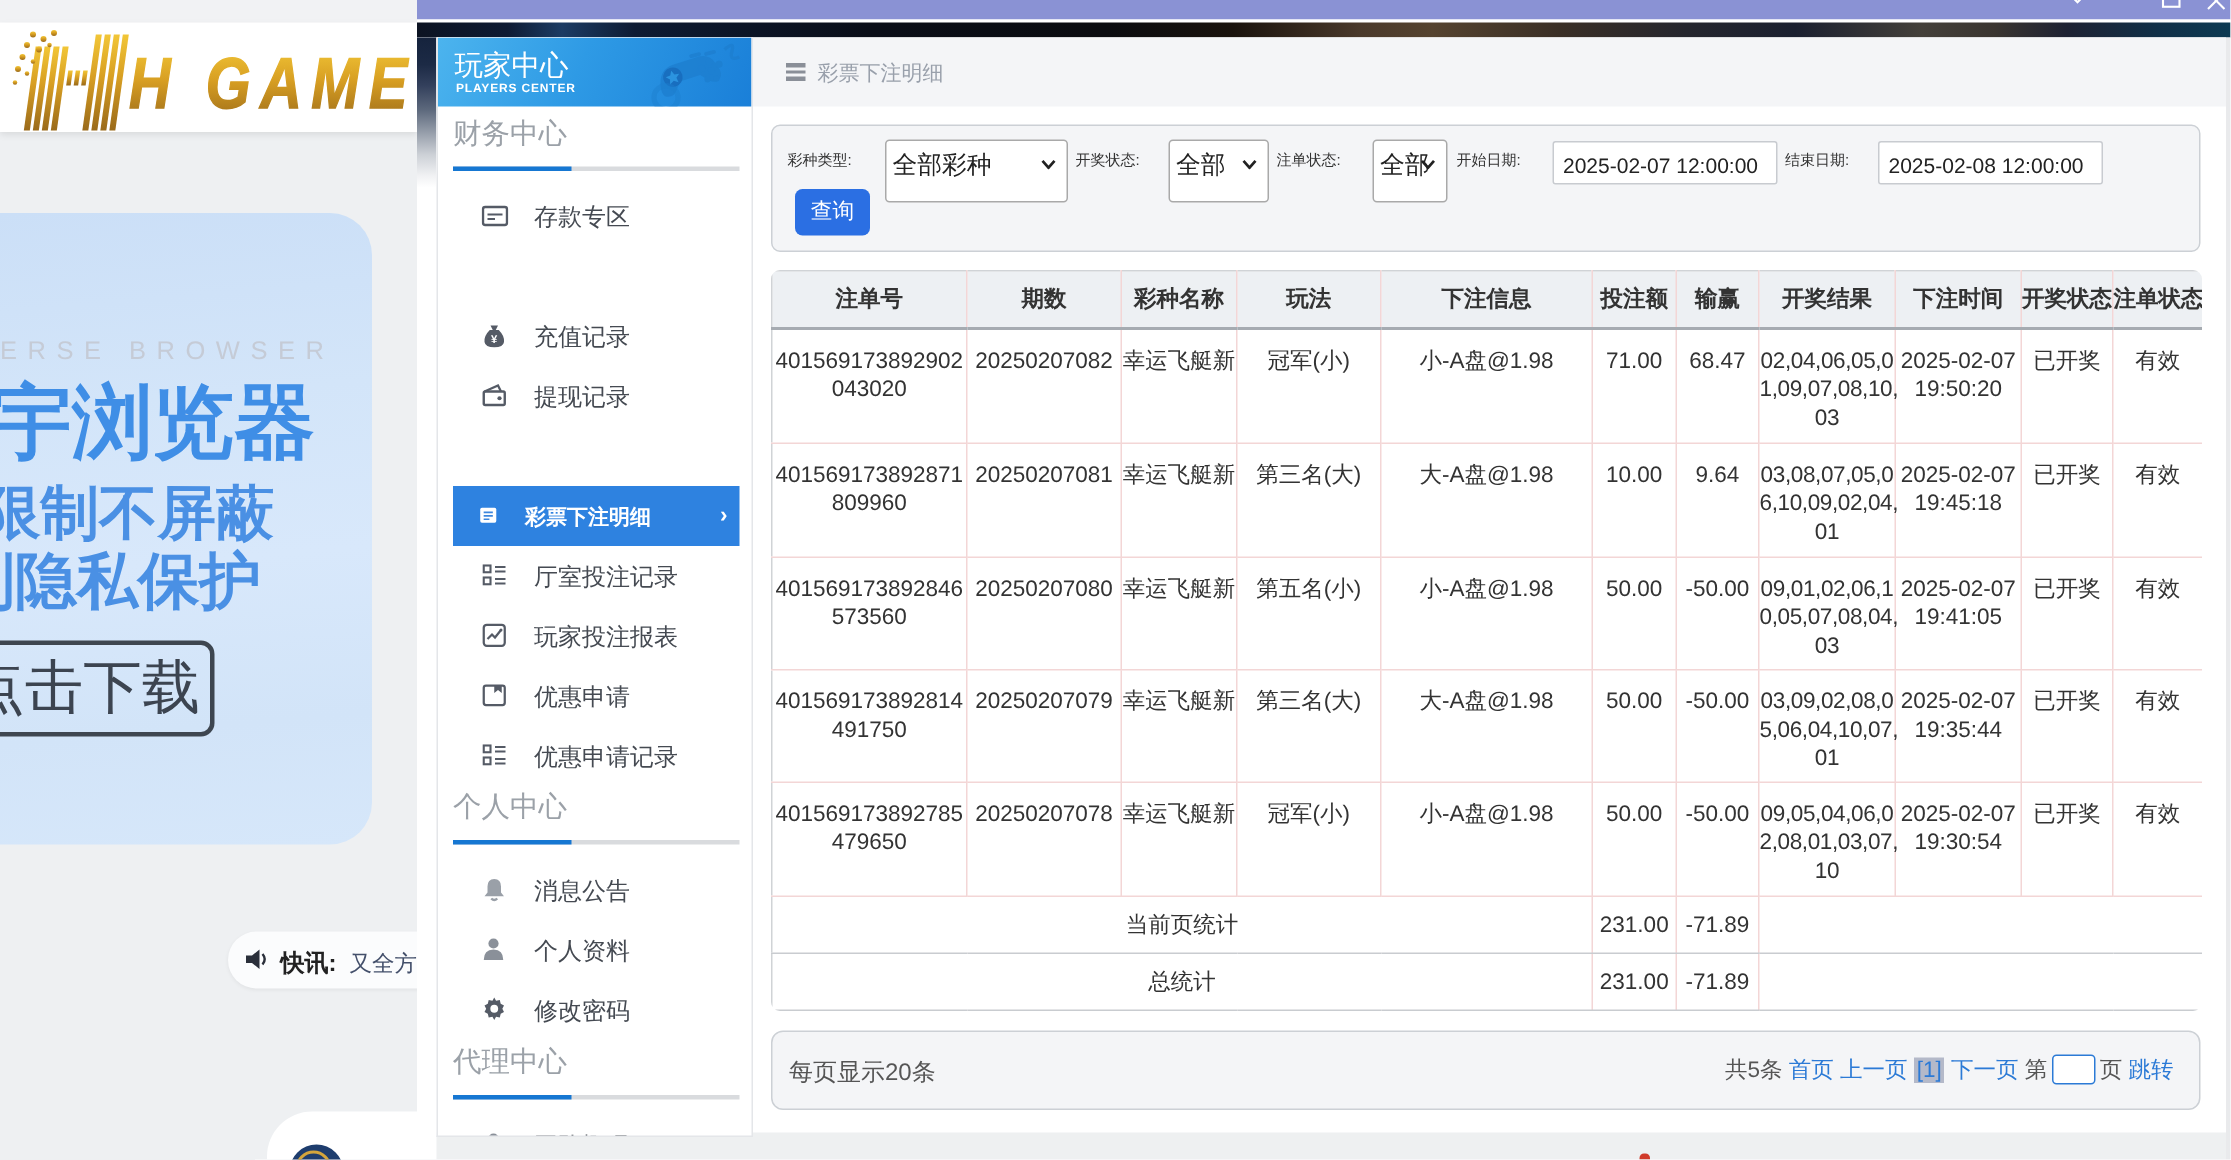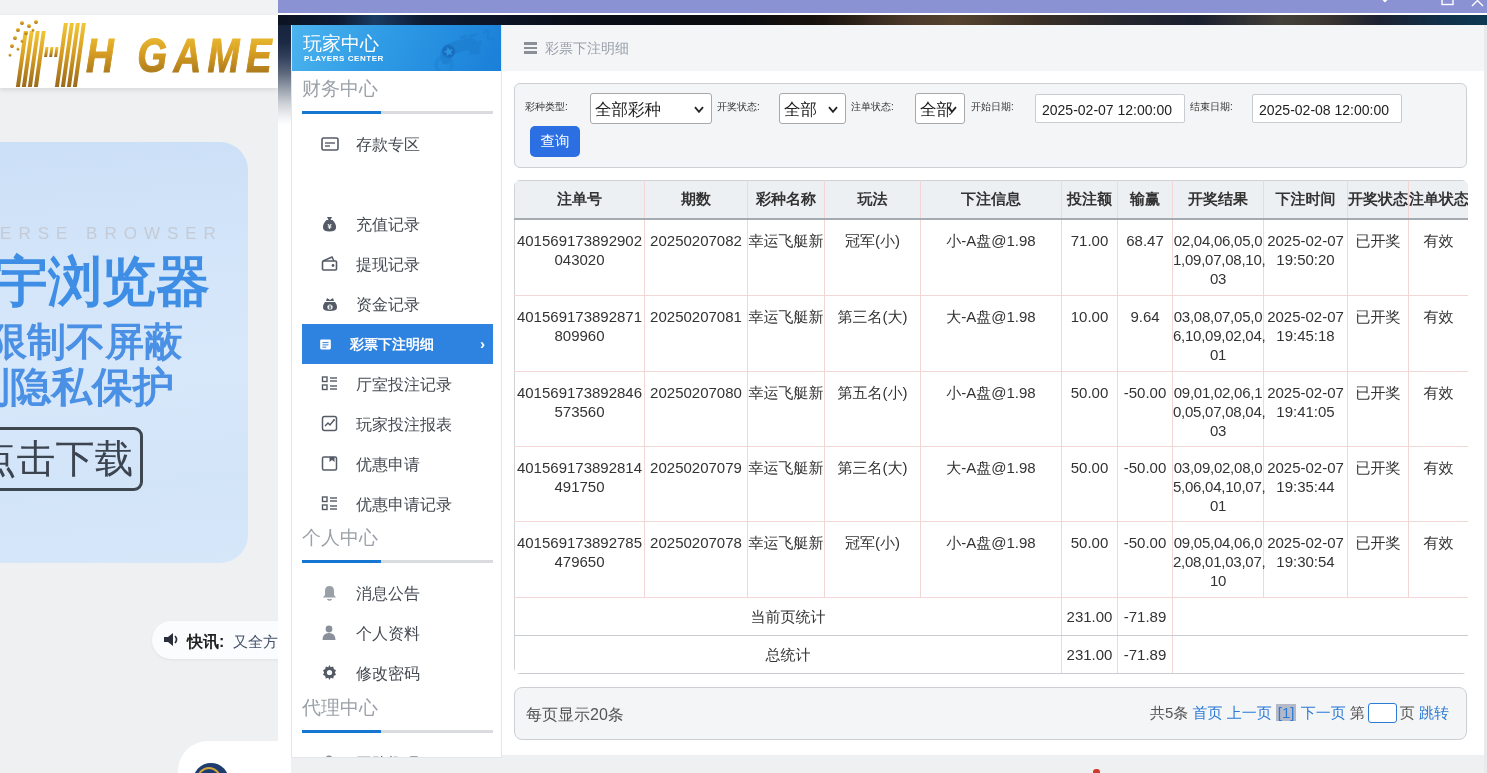--- a/index.html
+++ b/index.html
@@ -61,21 +61,21 @@
 .mi.act .ic { color:#fff; }
 .mi.act .ar { position:absolute; right:8px; top:11px; color:#fff; font-size:15px; font-weight:bold; }
 
 
 #ct-head-ic { left:246px; top:42px; width:13px; height:12px; }
 #ct-head-ic div { height:2.5px; background:#8a8f98; margin-bottom:2.2px; }
 #ct-head-tx { left:267px; top:40px; font-size:14px; color:#99a0ab; }
 
 #filter { left:236px; top:83px; width:953px; height:85px; background:#f4f5f7; border:1px solid #ccd0d5; border-radius:6px; }
 .flabel { position:absolute; top:100px; font-size:10px; color:#333; }
-.fsel { position:absolute; top:93px; height:31px; background:#fff; border:1px solid #a9a9a9; border-radius:3px; font-size:16.5px; color:#222; }
+.fsel { position:absolute; top:93px; height:42px; background:#fff; border:1px solid #a9a9a9; border-radius:3px; font-size:16.5px; color:#222; }
 .fsel span { position:absolute; left:4px; top:5px; white-space:nowrap; }
 .fsel svg { position:absolute; right:7px; top:12px; }
 .finp { position:absolute; top:94px; height:29px; background:#fff; border:1px solid #c8cbd0; border-radius:2px; font-size:14px; color:#222; }
 .finp span { position:absolute; left:6px; top:7px; white-space:nowrap; }
 #qbtn { left:252px; top:126px; width:50px; height:31px; background:#2b6fe3; border-radius:5px; color:#fff; font-size:14.5px; text-align:center; line-height:31px; }
 
 
 #tblwrap { left:236px; top:180px; width:954px; height:494px; border-radius:6px; overflow:hidden; }
 #tbl { border-collapse:collapse; table-layout:fixed; width:954px; font-size:15px; color:#333; background:#fff; }
 #tbl th { background:#edf0f3; height:38px; font-weight:bold; border-right:1px solid #f3d6d6; border-bottom:2px solid #a6abb1; font-size:15px; padding:0; white-space:nowrap; }
@@ -218,29 +218,20 @@
         <span class="tx">充值记录</span>
       </div>
       <div class="mi" style="top:219px">
         <span class="ic"><svg width="18" height="18" viewBox="0 0 18 18">
             <path d="M2 6 l9-4 2 4" fill="none" stroke="currentColor" stroke-width="1.5"></path>
             <rect x="1.5" y="6" width="14" height="9" rx="1" fill="none" stroke="currentColor" stroke-width="1.6"></rect>
             <circle cx="12" cy="10.5" r="1.4" fill="currentColor"></circle>
           </svg></span>
         <span class="tx">提现记录</span>
       </div>
-      <div class="mi" style="top:259px">
-        <span class="ic"><svg width="18" height="18" viewBox="0 0 18 18">
-            <path d="M4 7 h10 q2.5 3 2 6 q-.3 3 -7 3 q-6.7 0 -7-3 q-.5-3 2-6 z" fill="currentColor"></path>
-            <path d="M6 3 l3 2 3-2 1 3 h-8 z" fill="currentColor"></path>
-            <circle cx="9" cy="12" r="2.6" fill="#fff"></circle>
-            <text x="9" y="14.3" text-anchor="middle" font-size="5.5" fill="currentColor" font-weight="bold">¥</text>
-          </svg></span>
-        <span class="tx">资金记录</span>
-      </div>
       <div class="mi act" style="top:299px">
         <span class="ic"><svg width="17" height="17" viewBox="0 0 17 17">
             <rect x="1.5" y="2" width="14" height="13" rx="1.5" fill="currentColor"></rect>
             <line x1="4.5" y1="6" x2="12.5" y2="6" stroke="#3c86dd" stroke-width="1.4"></line>
             <line x1="4.5" y1="9" x2="12.5" y2="9" stroke="#3c86dd" stroke-width="1.4"></line>
             <line x1="4.5" y1="12" x2="9.5" y2="12" stroke="#3c86dd" stroke-width="1.4"></line>
           </svg></span>
         <span class="tx">彩票下注明细</span>
         <span class="ar">›</span>
       </div>

